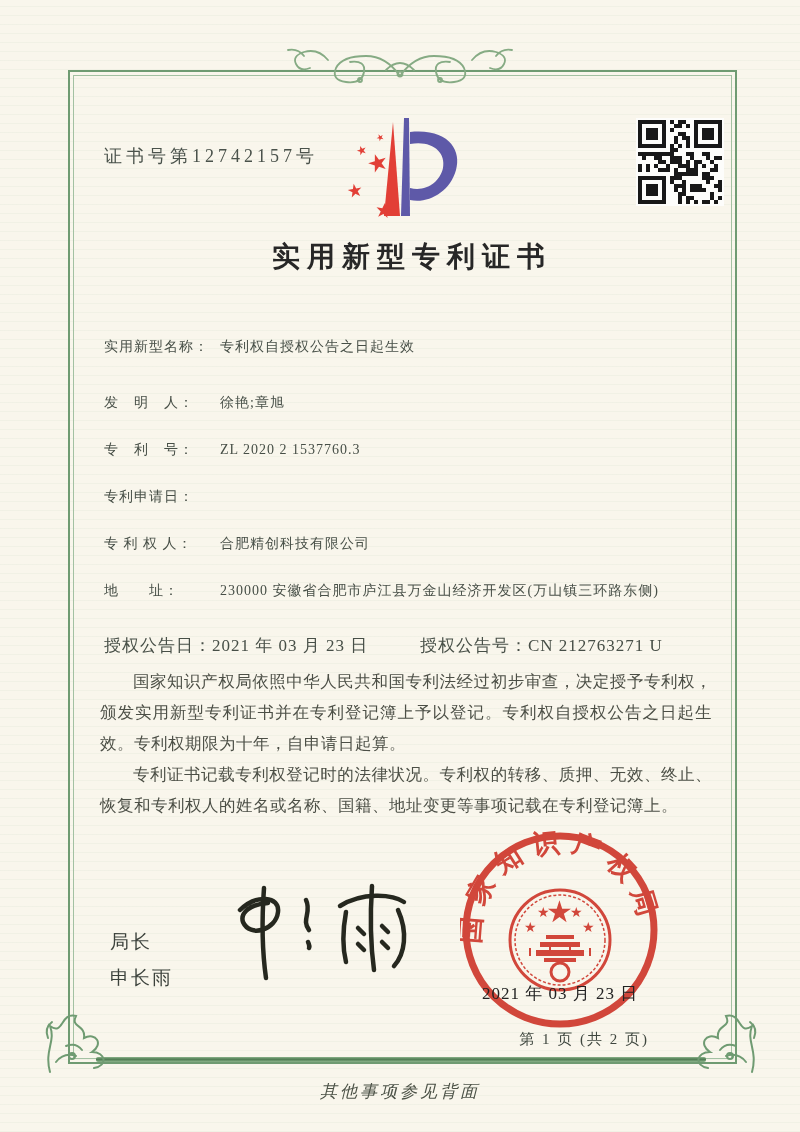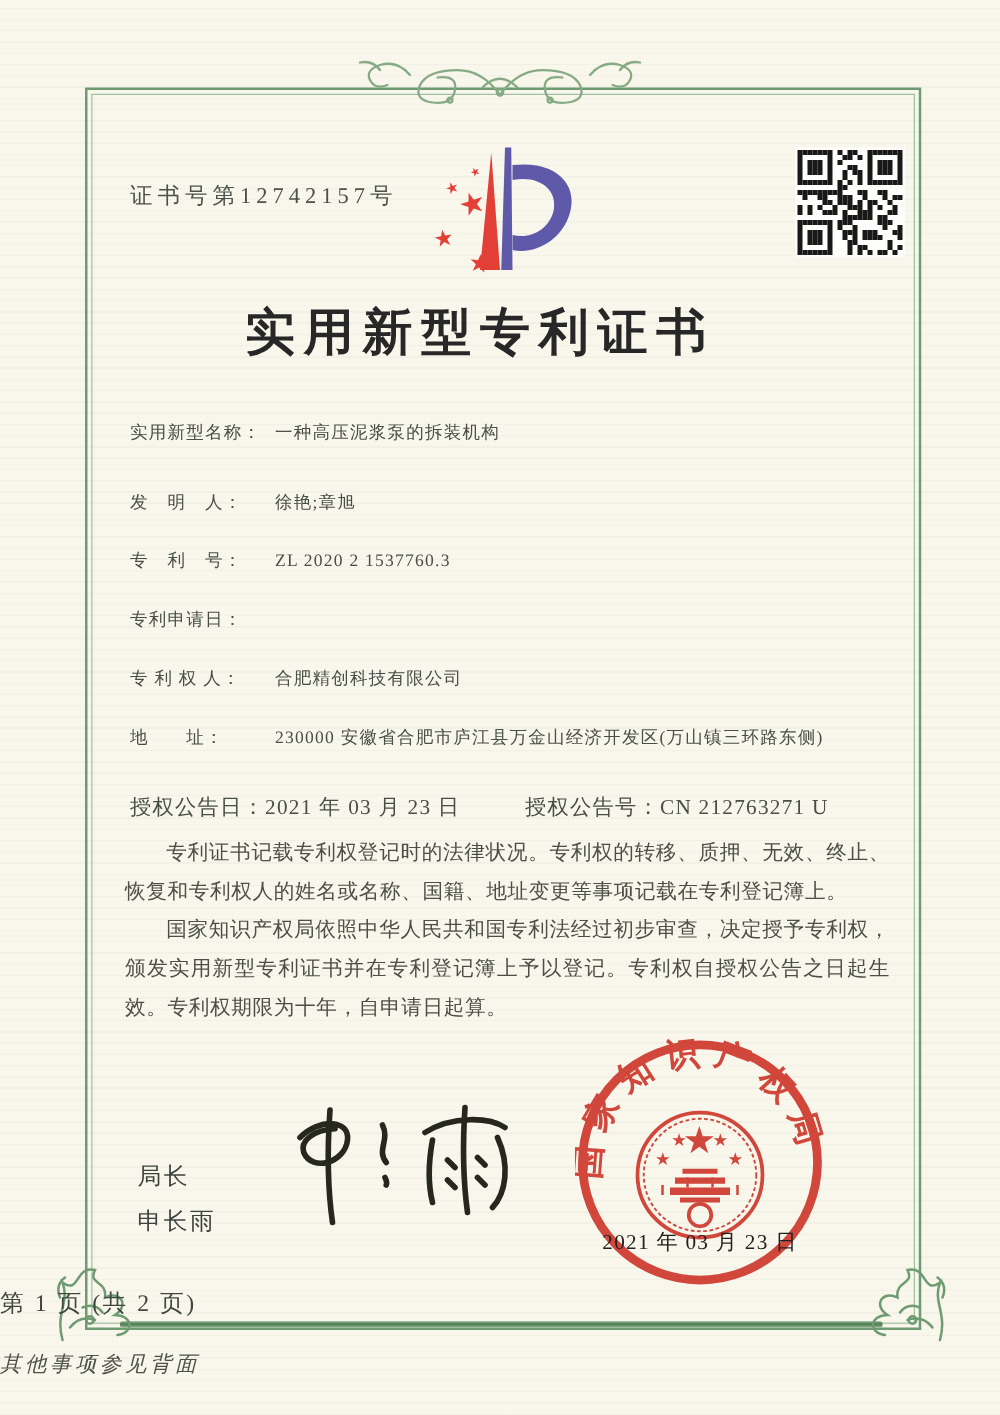--- a/index.html
+++ b/index.html
@@ -35,21 +35,21 @@
   }
   .logo{position:absolute;left:330px;top:112px;}
   .qr{
     position:absolute;left:636px;top:118px;padding:2px;background:#fdfdfb;
     display:grid;grid-template-columns:repeat(21,4px);grid-auto-rows:4px;
   }
   .qr i{display:block;width:4px;height:4px;}
   .qr i.b{background:#181818;}
   .title{
     position:absolute;left:0;top:238px;width:768px;text-align:center;
-    font-size:40px;font-weight:600;letter-spacing:7px;color:#272727;
+    font-size:28px;font-weight:600;letter-spacing:7px;color:#272727;padding-left:28px;
   }
   
   .field{
     position:absolute;left:104px;width:612px;
     font-size:14px;color:#474f47;letter-spacing:1px;line-height:26px;
     display:flex;align-items:flex-start;
   }
   .flabel{flex:0 0 116px;white-space:pre;}
   .fvalue{flex:0 1 auto;max-width:462px;}
   .grant-left{position:absolute;left:104px;font-size:17px;color:#474f47;letter-spacing:1px;}
@@ -68,25 +68,25 @@
   }
   .sig-svg{position:absolute;left:212px;top:872px;}
   
   .seal{position:absolute;left:460px;top:830px;}
   .seal-date{
     position:absolute;left:468px;top:982px;width:184px;text-align:center;
     font-size:17px;color:#222;letter-spacing:1px;z-index:3;
   }
   
   .page-num{
-    position:absolute;left:0;top:1030px;width:649px;text-align:left;
-    font-size:19px;color:#3f473f;letter-spacing:2px;
+    position:absolute;left:0;top:1030px;width:649px;text-align:right;
+    font-size:15px;color:#3f473f;letter-spacing:2px;
   }
   .back-note{
-    position:absolute;left:0;top:1080px;width:800px;
+    position:absolute;left:0;top:1080px;width:800px;text-align:center;
     font-size:17px;color:#4c5247;letter-spacing:3px;font-style:italic;
   }
   .ornament-top{position:absolute;left:268px;top:40px;}
   .corner-bl{position:absolute;left:42px;top:998px;}
   .corner-br{position:absolute;left:688px;top:998px;transform:scaleX(-1);}
 </style>
 </head>
 <body>
 
 <div class="page">
@@ -581,21 +581,21 @@
       <i class="b"></i>
       <i class="w"></i>
       <i class="b"></i>
       <i class="w"></i>
     </div>
 
   <div class="title">实用新型专利证书</div>
 
   <div class="field" style="top:334px">
     <span class="flabel">实用新型名称：</span>
-    <span class="fvalue">一种高压泥浆泵的拆装机构</span>
+    <span class="fvalue">专利权自授权公告之日起生效</span>
   </div>
   <div class="field" style="top:390px">
     <span class="flabel">发　明　人：</span>
     <span class="fvalue">徐艳;章旭</span>
   </div>
   <div class="field" style="top:437px">
     <span class="flabel">专　利　号：</span>
     <span class="fvalue">ZL 2020 2 1537760.3</span>
   </div>
   <div class="field" style="top:484px">
@@ -611,22 +611,22 @@
   </div>
 
   <div class="grant-left" style="top:634px">
     <span>授权公告日：</span><span>2021 年 03 月 23 日</span>
   </div>
   <div class="grant-right" style="top:634px">
     <span>授权公告号：</span><span>CN 212763271 U</span>
   </div>
 
   <div class="paras">
+    <p>国家知识产权局依照中华人民共和国专利法经过初步审查，决定授予专利权，颁发实用新型专利证书并在专利登记簿上予以登记。专利权自授权公告之日起生效。专利权期限为十年，自申请日起算。</p>
     <p>专利证书记载专利权登记时的法律状况。专利权的转移、质押、无效、终止、恢复和专利权人的姓名或名称、国籍、地址变更等事项记载在专利登记簿上。</p>
-    <p>国家知识产权局依照中华人民共和国专利法经过初步审查，决定授予专利权，颁发实用新型专利证书并在专利登记簿上予以登记。专利权自授权公告之日起生效。专利权期限为十年，自申请日起算。</p>
   </div>
 
   <div class="signer">
     <div>局长</div>
     <div>申长雨</div>
   </div>
 
   <svg class="sig-svg" width="210" height="120" viewBox="0 0 210 120">
     <g fill="none" stroke="#26281f" stroke-width="4.5" stroke-linecap="round">
       <path d="M52,16 C50,44 50,78 54,106"></path>

